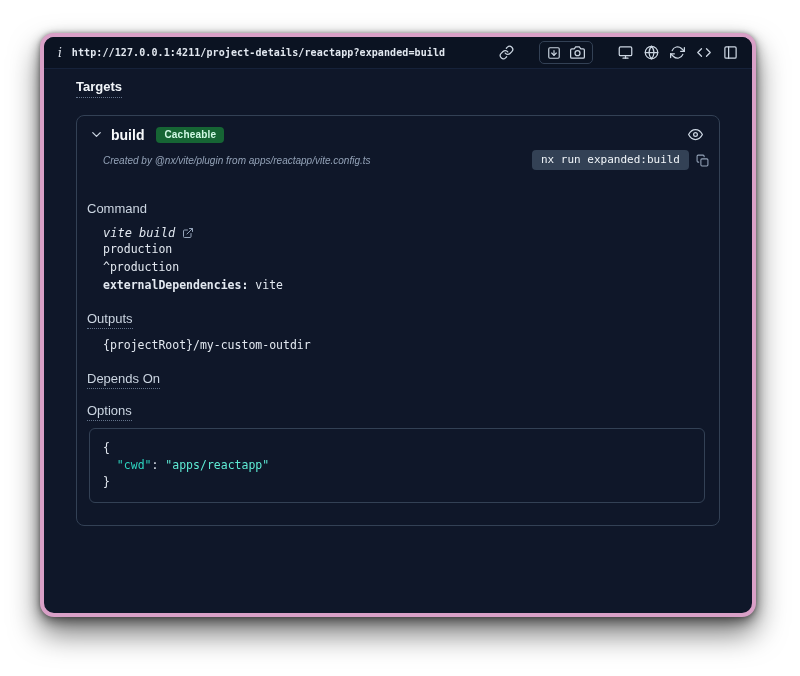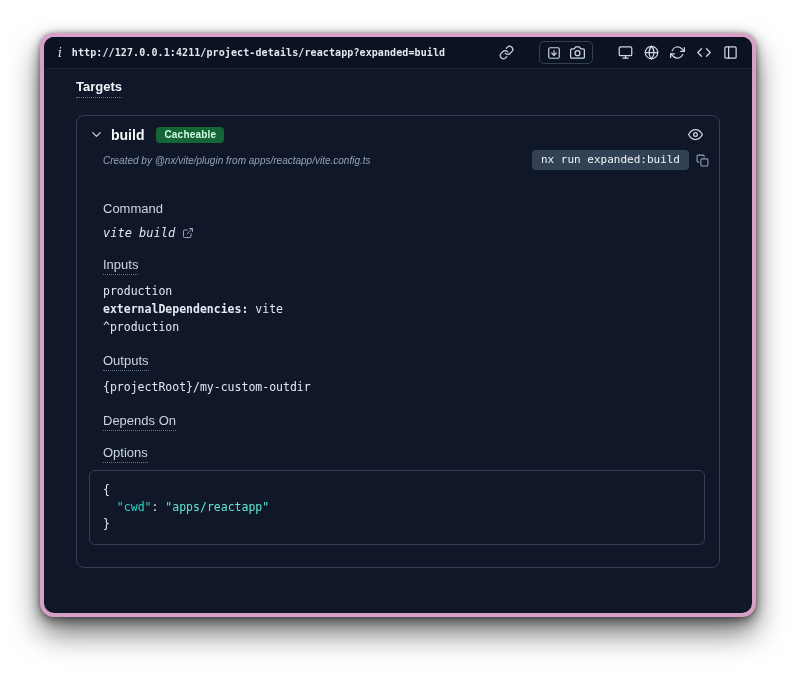--- a/index.html
+++ b/index.html
@@ -49,21 +49,21 @@
   .card-subrow { display: flex; align-items: center; padding: 3px 10px 12px 26px; }
   .created-by { font-style: italic; color: #94a3b8; font-size: 10px; }
   .run-chip {
     background: #334155; color: #f1f5f9; font-family: "DejaVu Sans Mono", monospace;
     font-size: 11px; padding: 3px 9px 4px; border-radius: 4px; cursor: pointer;
   }
   .copy-btn { margin-left: 7px; cursor: pointer; }
   .copy-btn svg { display: block; stroke: #94a3b8; fill: none; stroke-width: 2; stroke-linecap: round; stroke-linejoin: round; }
 
   .card-body { padding: 2px 14px 20px 10px; }
-  .sec-label { margin: 17px 16px 10px; font-size: 13px; color: #cbd5e1; }
+  .sec-label { margin: 17px 0 10px; font-size: 13px; color: #cbd5e1; }
   .sec-label .dotted { border-bottom: 1px dotted #64748b; padding-bottom: 2px; }
   .mono, .val-line { font-family: "DejaVu Sans Mono", monospace; font-size: 11.5px; color: #e2e8f0; }
   .val-line { margin-left: 16px; line-height: 18px; }
   .cmd-row { display: flex; align-items: center; margin-left: 16px; font-style: italic; }
   .cmd-row .cmd-text { font-family: "DejaVu Sans Mono", monospace; font-size: 12px; color: #e2e8f0; }
   .ext-link { margin-left: 7px; cursor: pointer; }
   .ext-link svg { display: block; stroke: #94a3b8; fill: none; stroke-width: 2; stroke-linecap: round; stroke-linejoin: round; }
   .bold-key { font-weight: bold; }
 
   .options-block {
@@ -186,28 +186,25 @@
           <span class="cmd-text">vite build</span>
           <span class="ext-link">
             <svg width="12" height="12" viewBox="0 0 24 24">
                 <path d="M18 13v6a2 2 0 0 1-2 2H5a2 2 0 0 1-2-2V8a2 2 0 0 1 2-2h6"></path>
                 <polyline points="15 3 21 3 21 9"></polyline>
                 <line x1="10" y1="14" x2="21" y2="3"></line>
               </svg>
           </span>
         </div>
 
-        <div class="sec-label">
-          <span class="dotted">Inputs</span>
-        </div>
         <div class="val-line">production</div>
+        <div class="val-line">^production</div>
         <div class="val-line">
           <span class="bold-key">externalDependencies:</span><span> vite</span>
         </div>
-        <div class="val-line">^production</div>
 
         <div class="sec-label">
           <span class="dotted">Outputs</span>
         </div>
         <div class="val-line">{projectRoot}/my-custom-outdir</div>
 
         <div class="sec-label">
           <span class="dotted">Depends On</span>
         </div>
 

